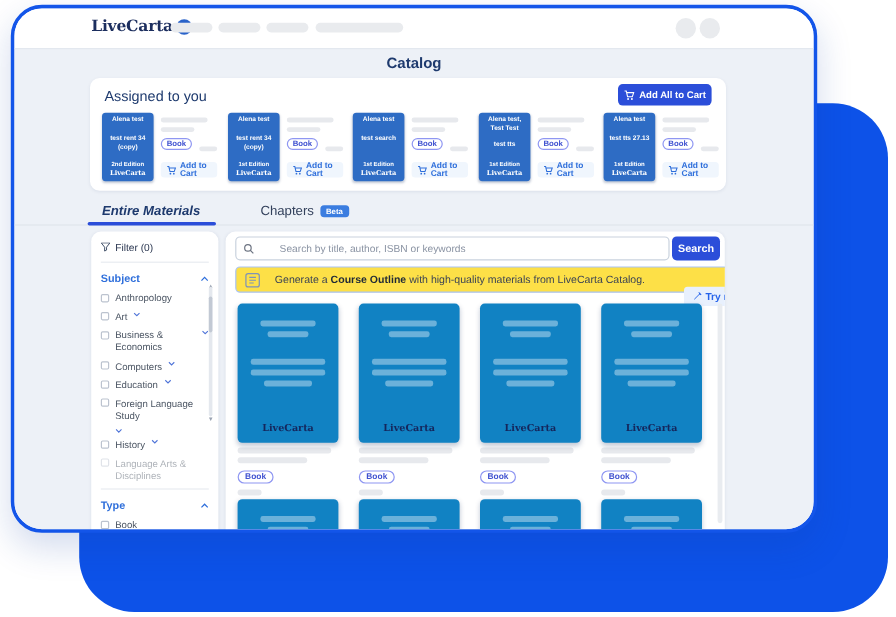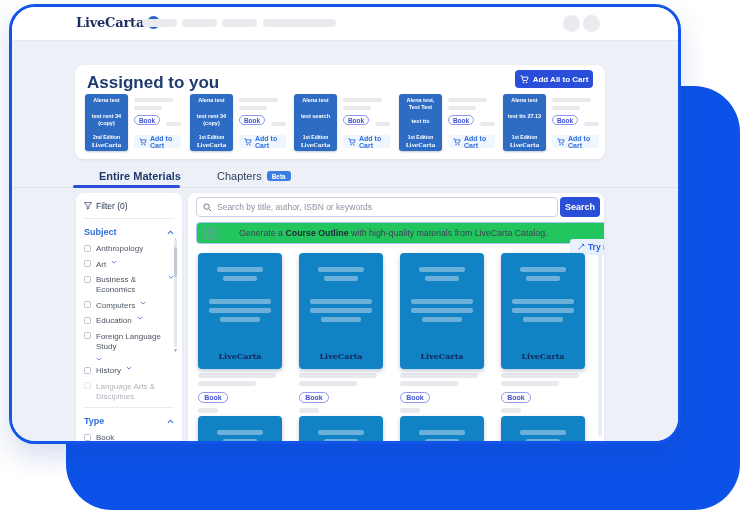--- a/index.html
+++ b/index.html
@@ -26,21 +26,21 @@
   .avatar { position:absolute; top:8px; width:17px; height:17px; border-radius:50%; background:#e9ebee; }
 
   .body { position:absolute; left:0; top:33px; width:666px; height:401px; background:#edf1f7; border-top:1px solid #e3e8ef; }
 
   .page-title { position:absolute; left:0; top:5px; width:666px; text-align:center;
     font-size:12.5px; font-weight:bold; color:#1e3a6e; }
 
   
   .assigned { position:absolute; left:63px; top:24px; width:530px; height:94px; background:#fff;
     border-radius:8px; box-shadow:0 1px 3px rgba(16,40,90,.08); }
-  .assigned-title { position:absolute; left:12px; top:8px; font-size:17px; font-weight:bold; color:#1e3a6e; }
+  .assigned-title { position:absolute; left:12px; top:8px; font-size:12px; font-weight:normal; color:#1e3a6e; }
   .btn-primary { background:#2b4ed9; color:#fff; border:none; border-radius:4px;
     font-family:"Liberation Sans", sans-serif; font-weight:bold; display:flex; align-items:center; justify-content:center; gap:4px; cursor:pointer; }
   .add-all { position:absolute; right:12px; top:5px; width:78px; height:18px; font-size:8px; }
 
   .mini { position:absolute; top:29px; width:96px; height:58px; }
   .mini-cover { position:absolute; left:0; top:0; width:43px; height:57px; background:#2e6cc4;
     border-radius:3px; color:#fff; text-align:center; box-shadow:0 1px 2px rgba(10,40,90,.25); }
   .mini-author { position:absolute; top:3px; left:2px; right:2px; font-size:5.5px; font-weight:bold; line-height:1.25; }
   .mini-title  { position:absolute; top:19px; left:2px; right:2px; font-size:5.5px; font-weight:bold; line-height:1.3; }
   .mini-edition{ position:absolute; bottom:11px; left:2px; right:2px; font-size:5px; font-weight:bold; }
@@ -52,21 +52,21 @@
   .pill { display:inline-flex; align-items:center; justify-content:center; border:1px solid #8e96f2;
     color:#3f51d0; border-radius:6px; background:#fff; font-weight:bold; }
   .mini-pill { position:absolute; left:0; top:21px; width:26px; height:10px; font-size:6.5px; }
   .mini-bar3 { position:absolute; right:0; top:28px; width:15px; height:4px; }
   .mini-cart { position:absolute; left:0; top:41px; height:13px; padding:0 5px; display:flex; align-items:center; gap:3px;
     background:#f0f6fd; border-radius:3px; color:#2f6fdb; font-size:7px; font-weight:bold; cursor:pointer; }
 
   
   .tabs { position:absolute; left:0; top:126px; width:666px; height:21px; border-bottom:1px solid #dfe4ec; }
   .tab { position:absolute; top:3px; font-size:11px; cursor:pointer; }
-  .tab-active { left:87px; color:#1e3a6e; font-weight:bold; }
+  .tab-active { left:73px; color:#1e3a6e; font-weight:bold;font-style:italic; }
   .tab-underline { position:absolute; left:61px; top:18px; width:107px; height:3px; background:#2b4ed9; border-radius:2px; }
   .tab-plain { left:165px; color:#33415c; display:flex; align-items:center; gap:5px;margin-left:40px; }
   .beta { background:#3b7de0; color:#fff; font-size:6.5px; font-weight:bold; border-radius:3px; padding:1.5px 5px; }
 
   
   .sidebar { position:absolute; left:64px; top:152px; width:106px; bottom:0; background:#fff;
     border-radius:8px 8px 0 0; box-shadow:0 1px 3px rgba(16,40,90,.08); overflow:hidden; padding:8px 8px 0 8px; }
   .filter-head { display:flex; align-items:center; gap:4px; color:#2a3650; font-size:8.5px; padding-bottom:7px; border-bottom:1px solid #e8ebf0; }
   .sec-title { display:flex; align-items:center; justify-content:space-between; color:#2f6fdb;
     font-size:9px; font-weight:bold; margin:8px 0 7px 0; cursor:pointer; }
@@ -76,28 +76,28 @@
   .faded { opacity:.45; }
   .side-divider { border-top:1px solid #e8ebf0; margin:4px 0 0 0; }
   .scrollbar-v { position:absolute; right:5px; top:46px; width:3px; height:108px; background:#e4e8ee; border-radius:2px; }
   .scrollbar-v .thumb { position:absolute; left:0; top:8px; width:3px; height:30px; background:#c2c9d4; border-radius:2px; }
   .scroll-arrow { position:absolute; right:4px; font-size:5px; color:#9aa3b2; line-height:1; }
 
   
   .main { position:absolute; left:176px; top:152px; width:416px; bottom:0; background:#fff;
     border-radius:8px 8px 0 0; box-shadow:0 1px 3px rgba(16,40,90,.08); overflow:hidden; }
   .search-input { position:absolute; left:8px; top:4px; width:362px; height:20px; border:1px solid #c9d2de;
-    border-radius:4px; background:#fff; display:flex; align-items:center; gap:5px; padding:0 6px; }
+    border-radius:4px; background:#fff; display:flex; align-items:center; gap:21px; padding:0 6px; }
   .search-input input { border:none; outline:none; flex:1; font-size:8.5px; color:#374151;
     font-family:"Liberation Sans", sans-serif; background:transparent; }
   .search-input input::placeholder { color:#8a93a3; }
   .search-btn { position:absolute; left:372px; top:4px; width:40px; height:20px; font-size:9px; }
 
   .banner { position:absolute; left:8px; top:29px; width:436px; height:22px; border:1px solid #a9c3f5;
-    border-radius:4px; background:#22c55e; display:flex; align-items:center; gap:22px; padding:0 4px 0 7px; }
+    border-radius:4px; background:#fde047; display:flex; align-items:center; gap:12px; padding:0 4px 0 7px; }
   .banner-text { font-size:8.8px; color:#3b4354; flex:1; white-space:nowrap; overflow:hidden; }
   .banner-text b { color:#1f2937; }
   .try-now { height:16px; padding:0 7px; background:#e8f0fd; border:none; border-radius:3px; color:#2563eb;
     font-size:8.5px; font-weight:bold; display:flex; align-items:center; gap:3px; cursor:pointer;
     font-family:"Liberation Sans", sans-serif;margin-top:28px; }
 
   
   .gcard { position:absolute; top:60px; width:84px; cursor:pointer; }
   .gcard.row2 { top:223px; }
   .gcover { position:relative; width:84px; height:116px; background:#1182c3; border-radius:4px;
@@ -130,20 +130,21 @@
       </div>
       <div class="nav-pill" style="left:130px;width:35px;"></div>
       <div class="nav-pill" style="left:170px;width:35px;"></div>
       <div class="nav-pill" style="left:210px;width:35px;"></div>
       <div class="nav-pill" style="left:251px;width:73px;"></div>
       <div class="avatar" style="left:551px;"></div>
       <div class="avatar" style="left:571px;"></div>
     </div>
 
     <div class="body">
+      <div class="page-title">Catalog</div>
 
       <div class="assigned">
         <div class="assigned-title">Assigned to you</div>
         <button class="btn-primary add-all">
           <span class="icon">
             <svg width="9" height="9" viewBox="0 0 10 10">
                 <path d="M.5 1h1.6l1.2 5.2h4.4L9 2.4H2.5" fill="none" stroke="#fff" stroke-width="1"></path>
                 <circle cx="3.8" cy="8.4" r=".9" fill="#fff"></circle>
                 <circle cx="7.3" cy="8.4" r=".9" fill="#fff"></circle>
               </svg>

